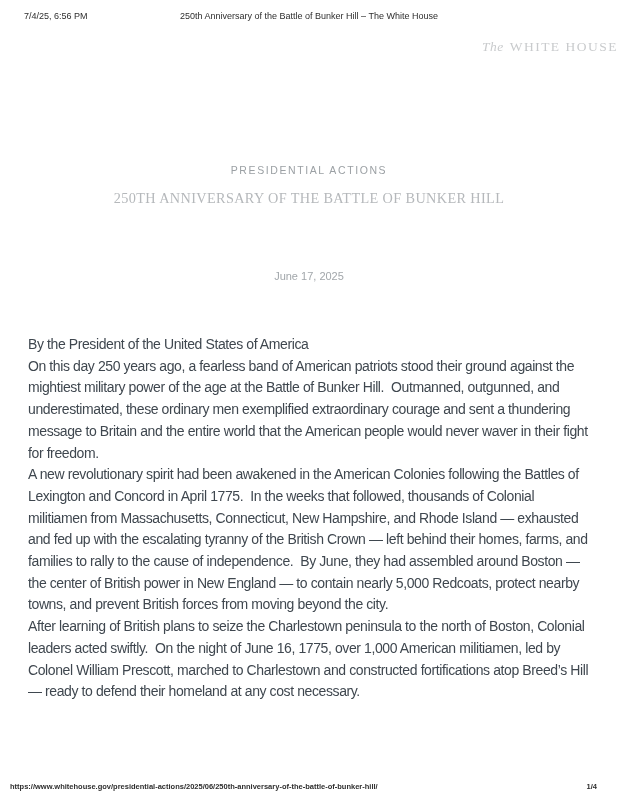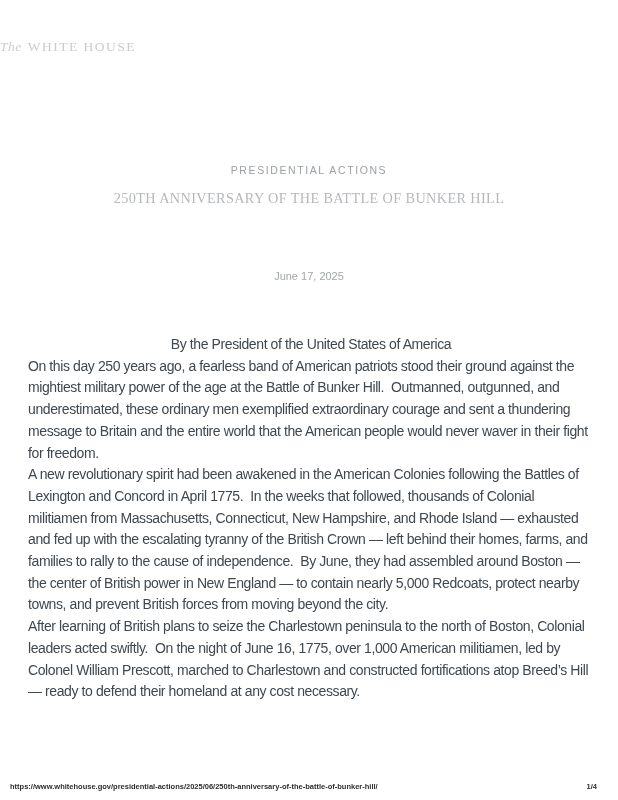--- a/index.html
+++ b/index.html
@@ -19,21 +19,21 @@
     height: 12px;
     font-size: 9px;
     color: #2e2e2e;
   }
   .ph-left { position: absolute; left: 24px; top: 0; white-space: nowrap; }
   .ph-center { position: absolute; left: 0; right: 0; top: 0; text-align: center; white-space: nowrap; }
   
   .masthead {
     position: absolute;
     top: 39px; left: 0; right: 0;
-    text-align: left;
+    text-align: right;
     color: #c9cbcd;
     font-family: "Liberation Serif", serif;
     font-size: 13.5px;
     letter-spacing: 0.5px;
     white-space: nowrap;
   }
   .logo-the { font-style: italic; margin-right: 6px; }
   .logo-rest { letter-spacing: 1.5px; }
   
   .eyebrow {
@@ -77,38 +77,42 @@
     top: 334px; left: 28px;
     width: 566px;
     height: 438px;
     overflow: hidden;
     font-size: 14px;
     line-height: 21.7px;
     letter-spacing: -0.4px;
     color: #3f474f;
   }
   .body p { margin: 0; white-space: pre-wrap; }
-  .centered { text-align: center; }
+  .centered { }
   
   .print-footer {
     position: absolute;
     bottom: 7px; left: 0; right: 0;
     height: 11px;
     font-size: 7.5px;
     color: #2e2e2e;
     font-weight: bold;
   }
   .pf-url { position: absolute; left: 10px; top: 0; white-space: nowrap; }
   .pf-page { position: absolute; right: 21px; top: 0; }
 </style>
 </head>
 <body>
 
 <div class="page">
 
+  <div class="print-header">
+    <span class="ph-left">7/4/25, 6:56 PM</span>
+    <span class="ph-center">250th Anniversary of the Battle of Bunker Hill – The White House</span>
+  </div>
 
   <div class="masthead">
     <span class="logo-the">The</span><span class="logo-rest">WHITE HOUSE</span>
   </div>
 
   <div class="eyebrow">PRESIDENTIAL ACTIONS</div>
 
   <h1 class="article-title">250TH ANNIVERSARY OF THE BATTLE OF BUNKER HILL</h1>
 
 

